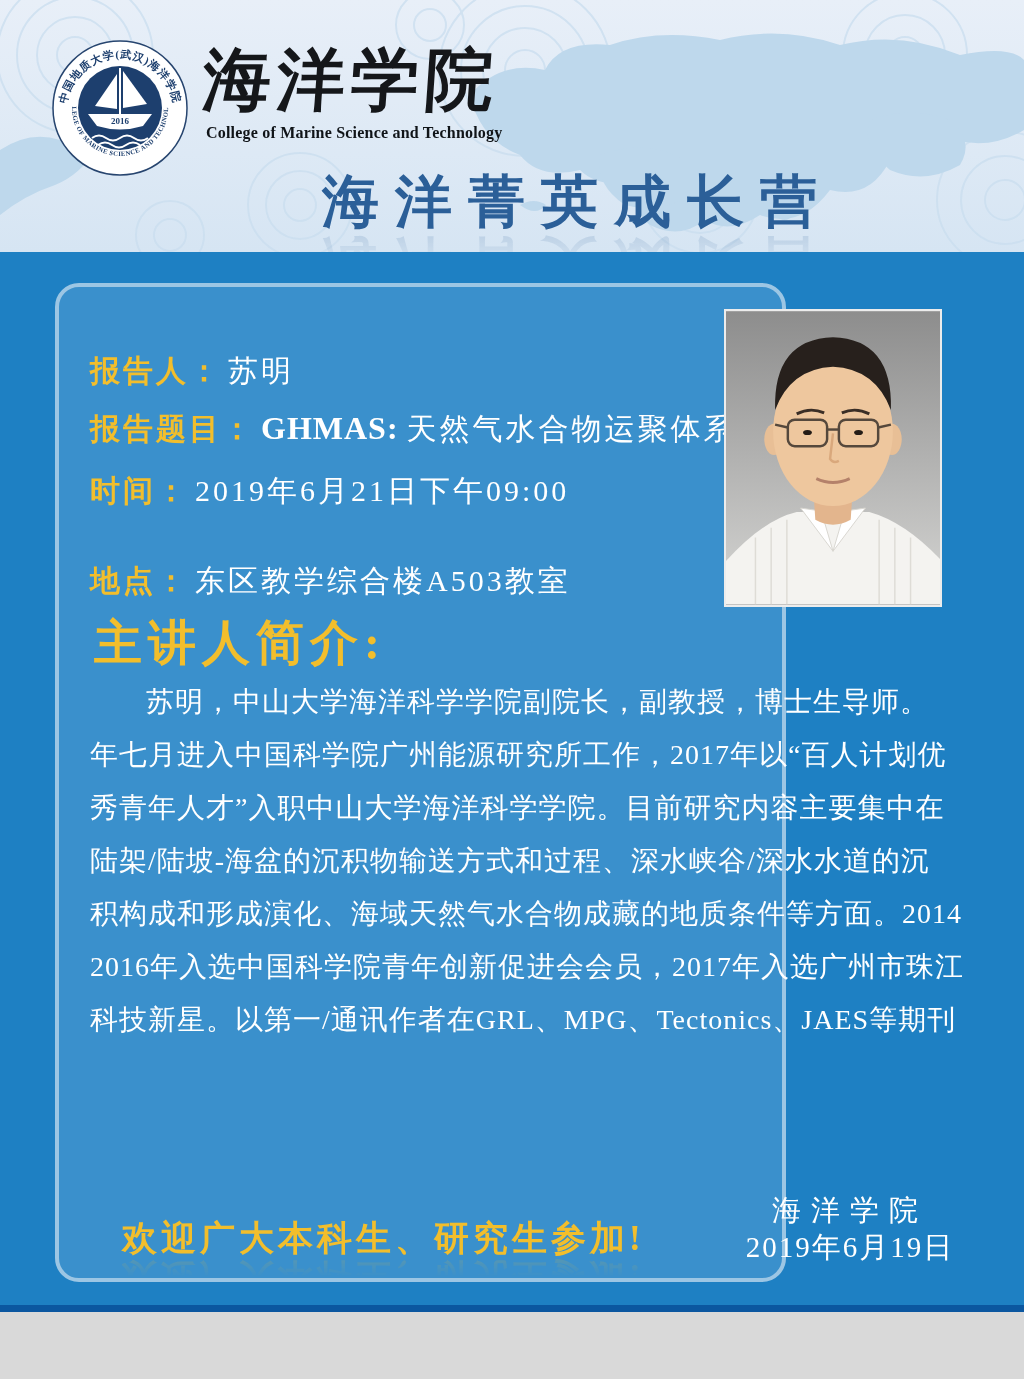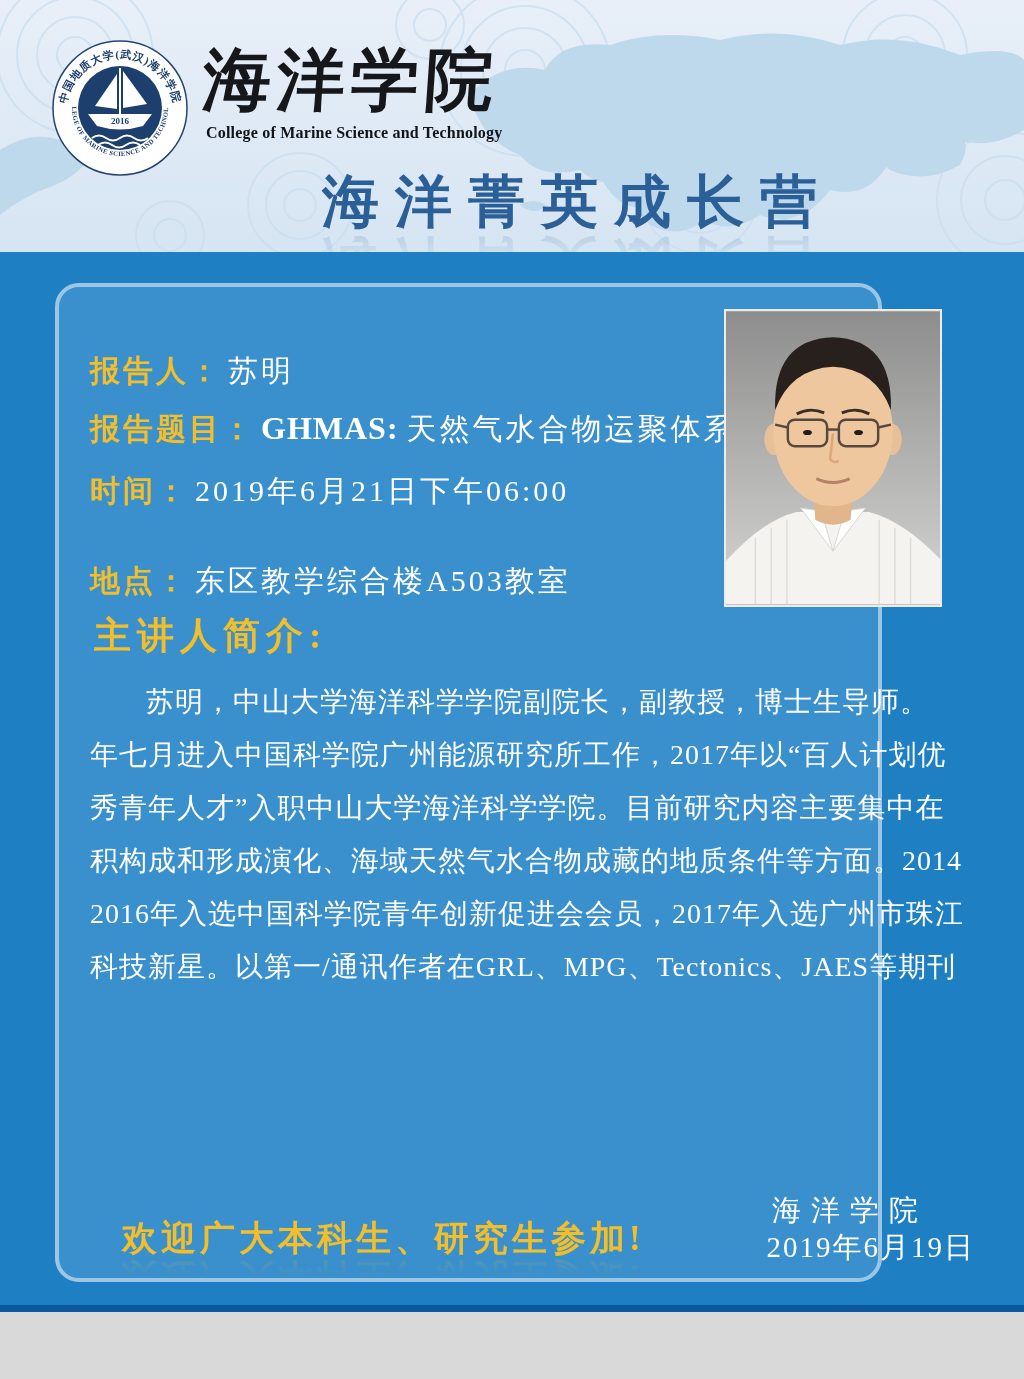--- a/index.html
+++ b/index.html
@@ -36,21 +36,21 @@
     white-space: nowrap; transform: scaleY(-1); opacity: 0.22;
     -webkit-mask-image: linear-gradient(to top, rgba(0,0,0,0.9) 0%, transparent 55%);
     mask-image: linear-gradient(to top, rgba(0,0,0,0.9) 0%, transparent 55%);
   }
   
   .body-blue {
     position: absolute; left: 0; top: 252px; width: 1024px; height: 1053px;
     background: #1e80c3;
   }
   .panel {
-    position: absolute; left: 55px; top: 31px; width: 827px; height: 999px;
+    position: absolute; left: 55px; top: 31px; width: 731px; height: 999px;
     background: #3a90cc; border: 4px solid #9cc6e4; border-radius: 24px;
   }
   .info-row { position: absolute; left: 31px; white-space: nowrap; }
   .info-row .lbl {
     color: #f2be2c; font-weight: 700; font-size: 30px; letter-spacing: 3px;
   }
   .info-row .val {
     color: #ffffff; font-size: 30px; letter-spacing: 3px; margin-left: 6px;
   }
   .info-row .val-prefix {
@@ -61,21 +61,21 @@
   .row-speaker  { top: 64px; }
   .row-topic    { top: 122px; }
   .row-time     { top: 184px; }
   .row-place    { top: 242px; margin-top: 32px; }
   .photo-frame {
     position: absolute; left: 665px; top: 22px; width: 218px; height: 298px;
     border: 2px solid #ececec; background: #a8a8a8;
   }
   .intro-heading {
     position: absolute; left: 35px; top: 324px;
-    color: #f2be2c; font-weight: 700; font-size: 37px; letter-spacing: 6px;
+    color: #f2be2c; font-weight: 700; font-size: 48px; letter-spacing: 6px;
   }
   .bio { position: absolute; left: 31px; top: 388px; width: 880px; }
   .bio-line {
     height: 53px; line-height: 53px; color: #ffffff; font-size: 28px;
     letter-spacing: 1px; white-space: nowrap;
   }
   .bio-line.indent { text-indent: 2em; }
   .welcome {
     position: absolute; left: 63px; top: 928px;
     color: #f2be2c; font-weight: 700; font-size: 35px; letter-spacing: 4px; white-space: nowrap;
@@ -85,21 +85,21 @@
     color: #f2be2c; font-weight: 700; font-size: 35px; letter-spacing: 4px; white-space: nowrap;
     transform: scaleY(-1); opacity: 0.22;
     -webkit-mask-image: linear-gradient(to top, rgba(0,0,0,0.9) 0%, transparent 50%);
     mask-image: linear-gradient(to top, rgba(0,0,0,0.9) 0%, transparent 50%);
   }
   .sig-block {
     position: absolute; left: 666px; top: 905px; width: 250px;
     color: #ffffff; font-size: 29px; text-align: center;
   }
   .sig-name { letter-spacing: 10px; line-height: 37px; }
-  .sig-date { letter-spacing: 2px; line-height: 37px; text-align: right; }
+  .sig-date { letter-spacing: 2px; line-height: 37px; }
   
   .divider-navy {
     position: absolute; left: 0; top: 1305px; width: 1024px; height: 7px; background: #0b57a0;
   }
   .footer-gray {
     position: absolute; left: 0; top: 1312px; width: 1024px; height: 67px; background: #d9d9d9;
   }
 </style>
 </head>
 <body>
@@ -197,21 +197,21 @@
   <div class="body-blue">
     <div class="panel">
 
       <div class="info-row row-speaker">
         <span class="lbl">报告人：</span><span class="val">苏明</span>
       </div>
       <div class="info-row row-topic">
         <span class="lbl">报告题目：</span><span class="val-prefix">GHMAS:</span><span class="val" style="margin-left:8px;">天然气水合物运聚体系</span>
       </div>
       <div class="info-row row-time">
-        <span class="lbl">时间：</span><span class="val">2019年6月21日下午06:00</span>
+        <span class="lbl">时间：</span><span class="val">2019年6月21日下午09:00</span>
       </div>
       <div class="info-row row-place">
         <span class="lbl">地点：</span><span class="val">东区教学综合楼A503教室</span>
       </div>
 
       <div class="photo-frame">
         <svg viewBox="0 0 218 298" width="214" height="294">
           <defs>
             <linearGradient id="bgGrad" x1="0" y1="0" x2="0" y2="1">
               <stop offset="0" stop-color="#8d8d8d"></stop>
@@ -259,20 +259,21 @@
           <path d="M92,170 Q109,178 126,170" stroke="#b4816a" stroke-width="3" fill="none"></path>
         </svg>
       </div>
 
       <div class="intro-heading">主讲人简介:</div>
 
       <div class="bio">
         <div class="bio-line indent">苏明，中山大学海洋科学学院副院长，副教授，博士生导师。</div>
         <div class="bio-line">年七月进入中国科学院广州能源研究所工作，2017年以“百人计划优</div>
         <div class="bio-line">秀青年人才”入职中山大学海洋科学学院。目前研究内容主要集中在</div>
+        <div class="bio-line">陆架/陆坡-海盆的沉积物输送方式和过程、深水峡谷/深水水道的沉</div>
         <div class="bio-line">积构成和形成演化、海域天然气水合物成藏的地质条件等方面。2014</div>
         <div class="bio-line">2016年入选中国科学院青年创新促进会会员，2017年入选广州市珠江</div>
         <div class="bio-line">科技新星。以第一/通讯作者在GRL、MPG、Tectonics、JAES等期刊</div>
       </div>
 
       <div class="welcome">欢迎广大本科生、研究生参加!</div>
       <div class="welcome-reflection">欢迎广大本科生、研究生参加!</div>
 
       <div class="sig-block">
         <div class="sig-name">海洋学院</div>

